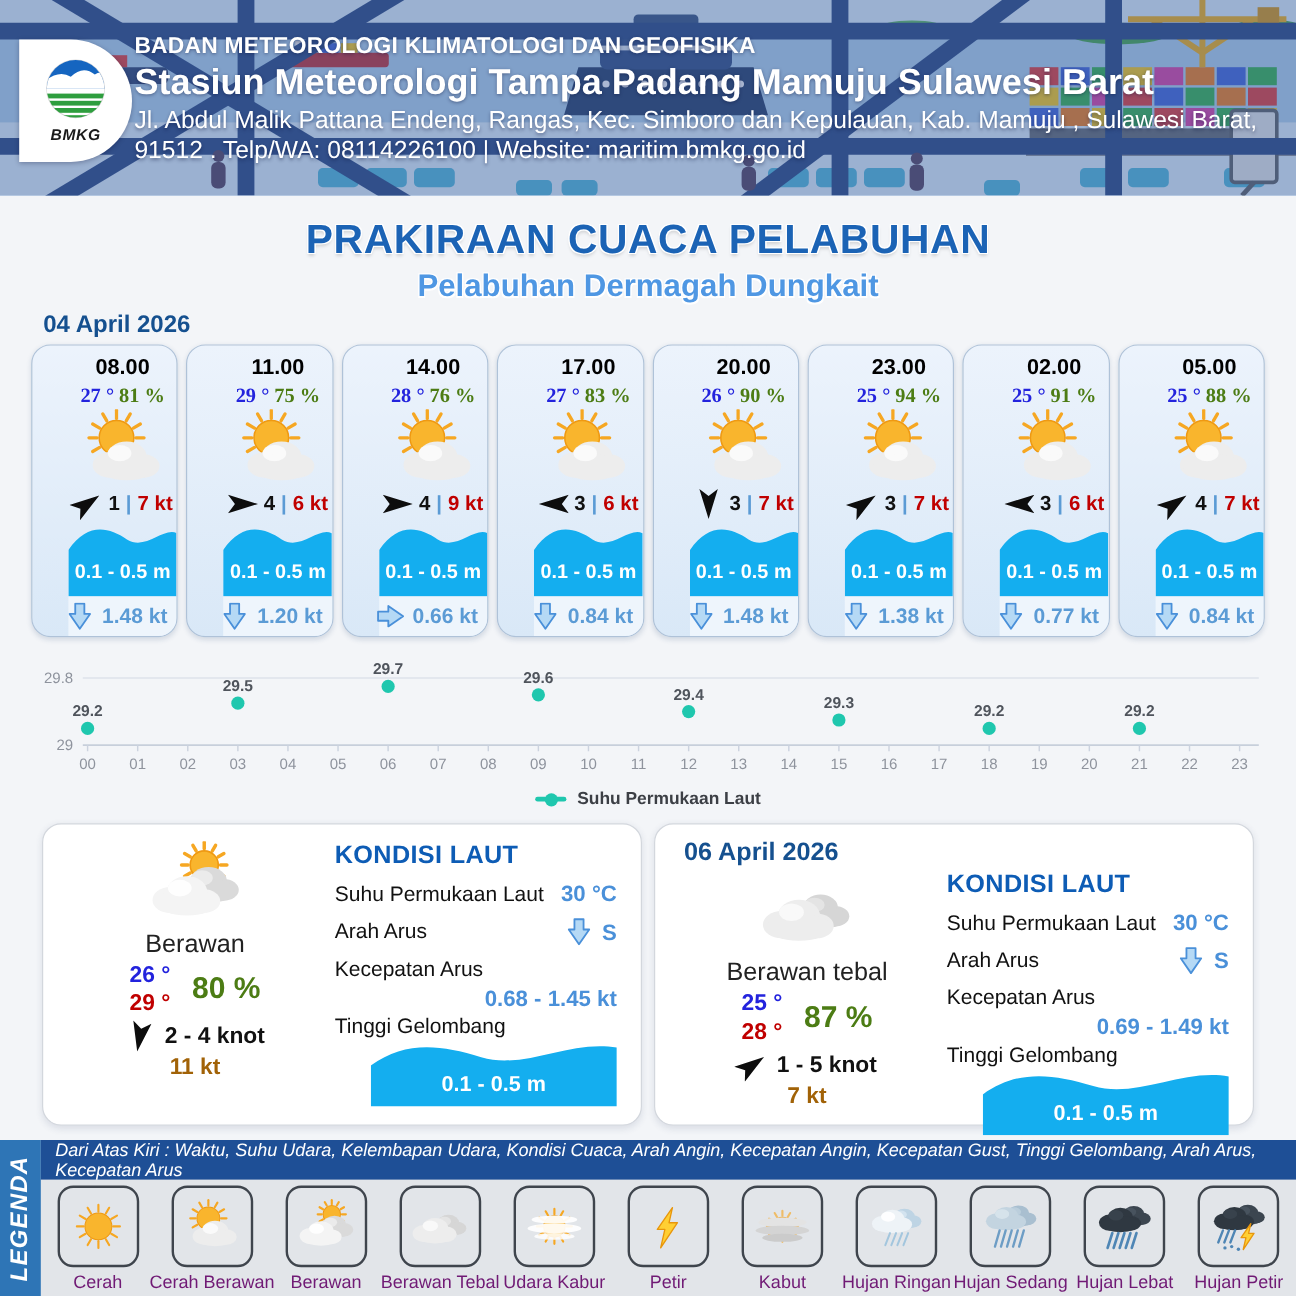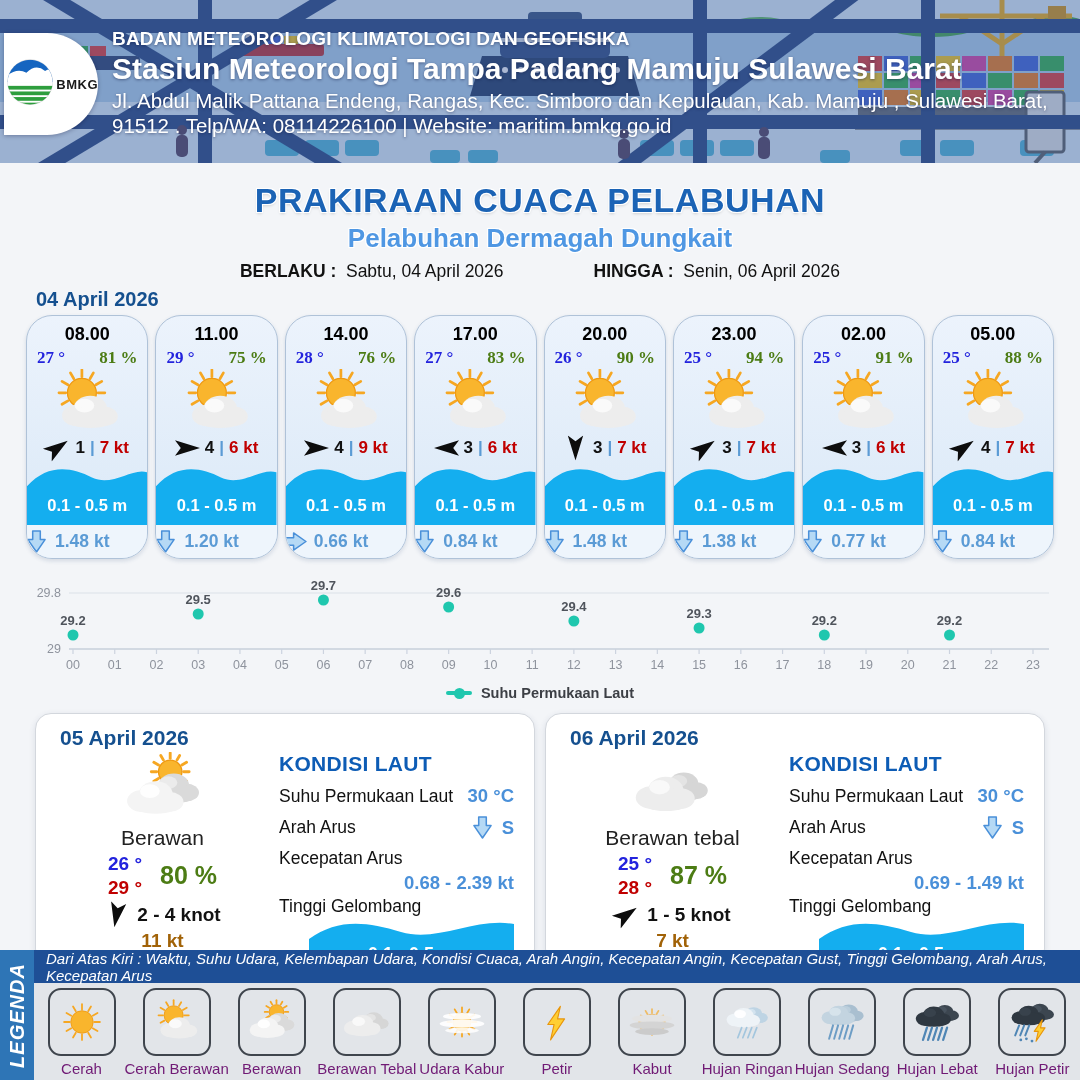--- a/index.html
+++ b/index.html
@@ -6,37 +6,37 @@
   body{width:1080px;height:1080px;background:#f3f5f8;font-family:"Liberation Sans",sans-serif;position:relative;}
 
   
   .hdr{position:relative;width:1080px;height:163px;overflow:hidden;background:#9db9dd;}
   .hdr-art{position:absolute;inset:0;}
   .hdr-overlay{position:absolute;inset:0;background:rgba(72,96,158,0.38);}
   .hdr-content{position:relative;z-index:3;padding:28px 10px 0 112px;color:#fff;text-shadow:0 1px 3px rgba(10,20,60,.45);}
   .hdr-agency{font-size:19px;font-weight:bold;letter-spacing:.2px;}
   .hdr-station{font-size:30px;font-weight:bold;margin-top:2px;}
   .hdr-address{font-size:20.5px;line-height:1.22;margin-top:2px;}
-  .badge{position:absolute;z-index:4;left:4px;top:33px;width:94px;height:102px;background:#fff;border-radius:0 52px 52px 0;display:flex;flex-direction:row;align-items:center;justify-content:center;box-shadow:0 1px 4px rgba(0,0,40,.3);}
+  .badge{position:absolute;z-index:4;left:16px;top:33px;width:94px;height:102px;background:#fff;border-radius:0 52px 52px 0;display:flex;flex-direction:column;align-items:center;justify-content:center;box-shadow:0 1px 4px rgba(0,0,40,.3);font-style:italic;}
   .badge-txt{font-size:13px;font-weight:bold;color:#1a1a1a;letter-spacing:.5px;margin-top:1px;}
 
   
   .titlebar{text-align:center;padding-top:18px;}
   .main-title{font-size:34px;font-weight:bold;color:#1b63b5;letter-spacing:.5px;
     text-shadow:-1px -1px 0 #fff,1px -1px 0 #fff,-1px 1px 0 #fff,1px 1px 0 #fff,0 2px 3px rgba(0,0,0,.15);}
   .sub-title{font-size:26px;font-weight:bold;color:#4f97e3;margin-top:3px;
     text-shadow:-1px -1px 0 #fff,1px -1px 0 #fff,-1px 1px 0 #fff,1px 1px 0 #fff;}
   .validity{margin-top:7px;font-size:17.5px;color:#111;display:flex;justify-content:center;gap:90px;}
   .validity b{font-weight:bold;}
   .date-label{margin:6px 0 0 36px;font-size:20px;font-weight:bold;color:#15508f;}
 
   
   .cards{display:flex;gap:7px;margin:4px 26px 0;}
-  .fcard{flex:1;height:242px;border:1px solid #afc2d8;border-radius:26px;background:linear-gradient(#ecf3fc,#d9e8f7);
-    position:relative;overflow:hidden;box-shadow:0 2px 4px rgba(30,60,110,.15);display:flex;flex-direction:column;}
+  .fcard{flex:1;height:242px;border:1px solid #afc2d8;border-radius:16px;background:linear-gradient(#ecf3fc,#d9e8f7);
+    position:relative;overflow:hidden;box-shadow:0 2px 4px rgba(30,60,110,.15);display:flex;flex-direction:column;padding-left:30px;}
   .fc-time{font-size:18px;font-weight:bold;color:#000;text-align:center;margin-top:8px;}
   .fc-th{display:flex;justify-content:space-between;padding:0 10px;margin-top:3px;font-weight:bold;font-size:17px;font-family:Liberation Serif, serif;}
   .fc-temp{color:#2323dd;}
   .fc-hum{color:#4c7c14;}
   .fc-ic{height:68px;margin-top:1px;display:flex;justify-content:center;}
   .fc-ic svg{width:92px;height:68px;}
   .fc-wind{display:flex;align-items:center;justify-content:center;gap:5px;height:26px;font-size:17px;font-weight:bold;}
   .fc-wind .wv{color:#111;}
   .fc-wind .sep{color:#5b9bd5;font-weight:bold;}
   .fc-wind .ws{color:#c00000;}
@@ -236,24 +236,20 @@
   <div class="hdr-content">
     <div class="hdr-agency">BADAN METEOROLOGI KLIMATOLOGI DAN GEOFISIKA</div>
     <div class="hdr-station">Stasiun Meteorologi Tampa Padang Mamuju Sulawesi Barat</div>
     <div class="hdr-address">Jl. Abdul Malik Pattana Endeng, Rangas, Kec. Simboro dan Kepulauan, Kab. Mamuju , Sulawesi Barat, 91512 . Telp/WA: 08114226100 | Website: maritim.bmkg.go.id</div>
   </div>
 </div>
 
 <div class="titlebar">
   <div class="main-title">PRAKIRAAN CUACA PELABUHAN</div>
   <div class="sub-title">Pelabuhan Dermagah Dungkait</div>
-  <div class="validity">
-    <span><b>BERLAKU :</b>&nbsp; <span>Sabtu, 04 April 2026</span></span>
-    <span><b>HINGGA :</b>&nbsp; <span>Senin, 06 April 2026</span></span>
-  </div>
 </div>
 
 <div class="date-label">04 April 2026</div>
 
 <div class="cards" id="cards-row">
   <div class="fcard">
     <div class="fc-time">08.00</div>
     <div class="fc-th">
       <span class="fc-temp">27 °</span>
       <span class="fc-hum">81 %</span>
@@ -799,21 +795,20 @@
     </svg>
   <div class="chart-legend">
     <span class="cl-line"></span>
     <span>Suhu Permukaan Laut</span>
   </div>
 </div>
 
 <div class="daily-row">
 
   <div class="dcard">
-    <div class="d-date">05 April 2026</div>
     <div class="d-body">
       <div class="d-left">
         <div class="d-ic"><svg viewBox="0 0 100 80" width="100%" height="100%" preserveAspectRatio="xMidYMid meet">
               <g opacity="1">
                 <g stroke="#f6a722" stroke-width="3.2" stroke-linecap="round">
                   <line x1="73.0" y1="22.0" x2="79.0" y2="22.0"></line>
                   <line x1="71.0" y1="29.5" x2="76.2" y2="32.5"></line>
                   <line x1="65.5" y1="35.0" x2="68.5" y2="40.2"></line>
                   <line x1="58.0" y1="37.0" x2="58.0" y2="43.0"></line>
                   <line x1="50.5" y1="35.0" x2="47.5" y2="40.2"></line>
@@ -873,21 +868,21 @@
                 <svg viewBox="0 0 20 24" width="19" height="23">
                   <path d="M6 1 H14 V10 H19 L10 23 L1 10 H6 Z" fill="#b5d9f5" stroke="#4a90d9" stroke-width="1.6" stroke-linejoin="round"></path>
                 </svg>
               </span>
               <span>S</span>
             </span>
           </div>
         <div class="d-row">
             <span class="lbl">Kecepatan Arus</span>
           </div>
-        <div class="d-spd">0.68  - 2.39 kt</div>
+        <div class="d-spd">0.68  - 1.45 kt</div>
         <div class="d-row" style="margin-top:2px;">
             <span class="lbl">Tinggi Gelombang</span>
           </div>
         <div class="d-wave">
           <svg viewBox="0 0 205 58" preserveAspectRatio="none">
               <path d="M0 24 C 28 4 56 6 92 17 C 128 28 166 2 205 9 L205 58 L0 58 Z" fill="#14aeef"></path>
             </svg>
           <span>0.1 - 0.5 m</span>
         </div>
       </div>

